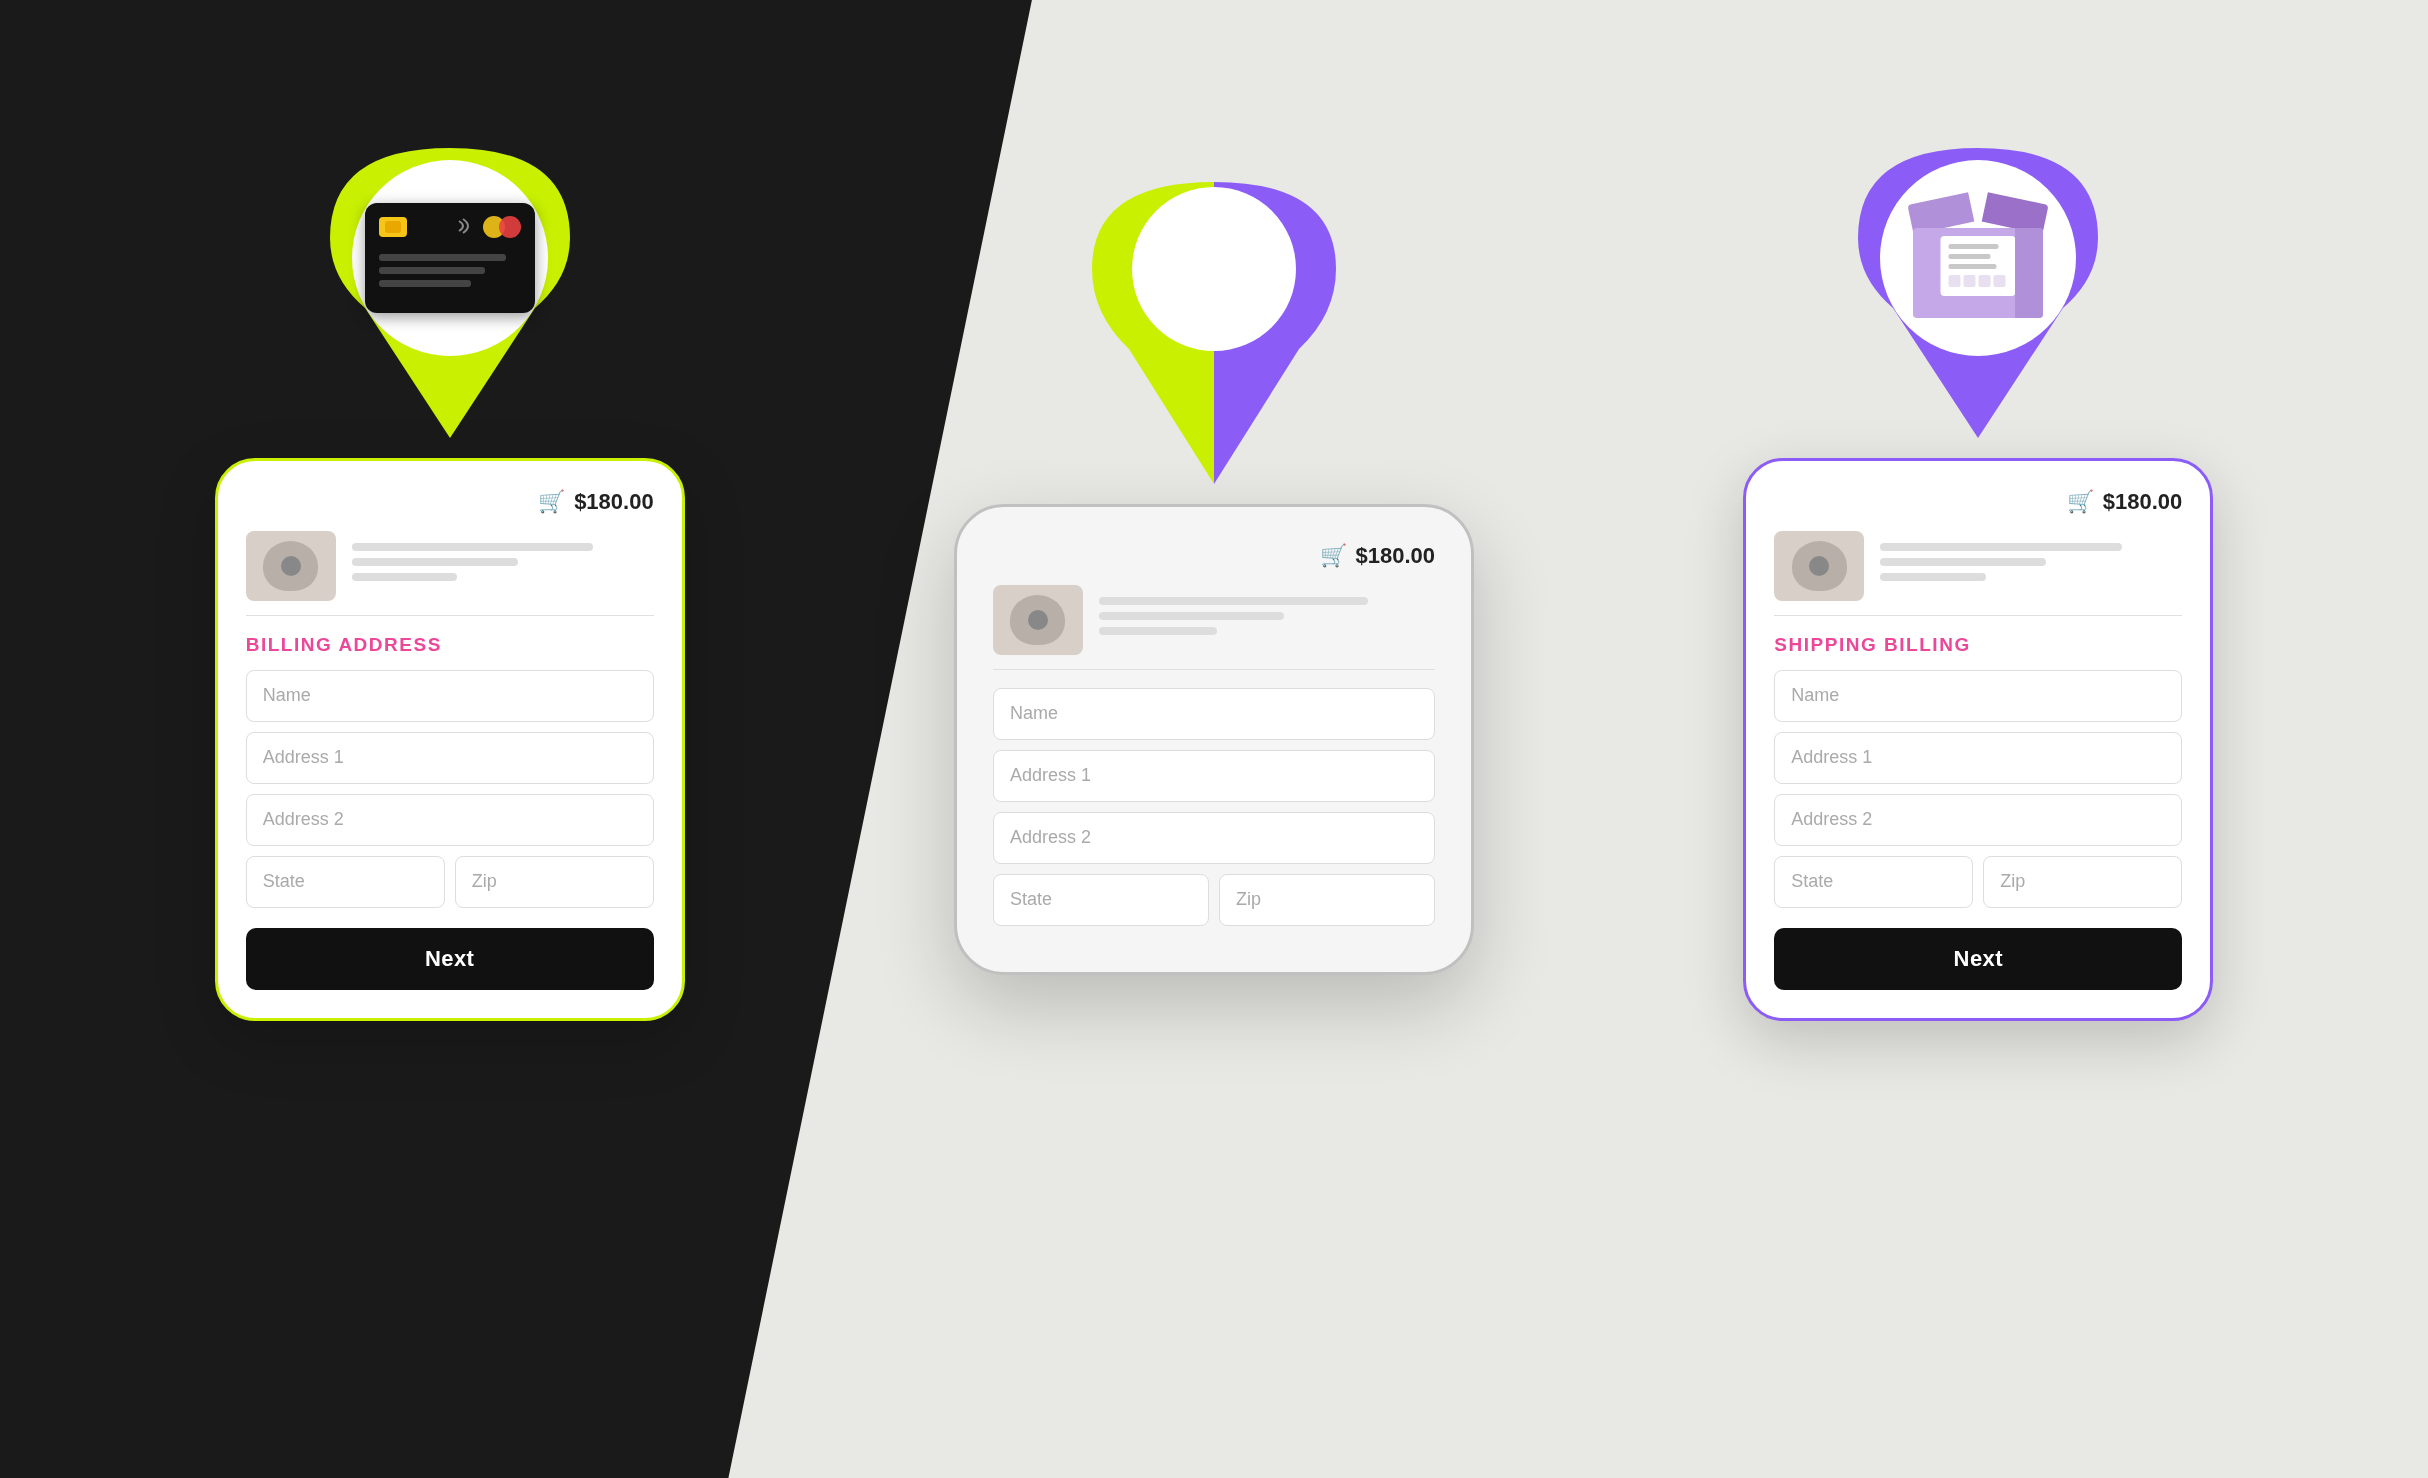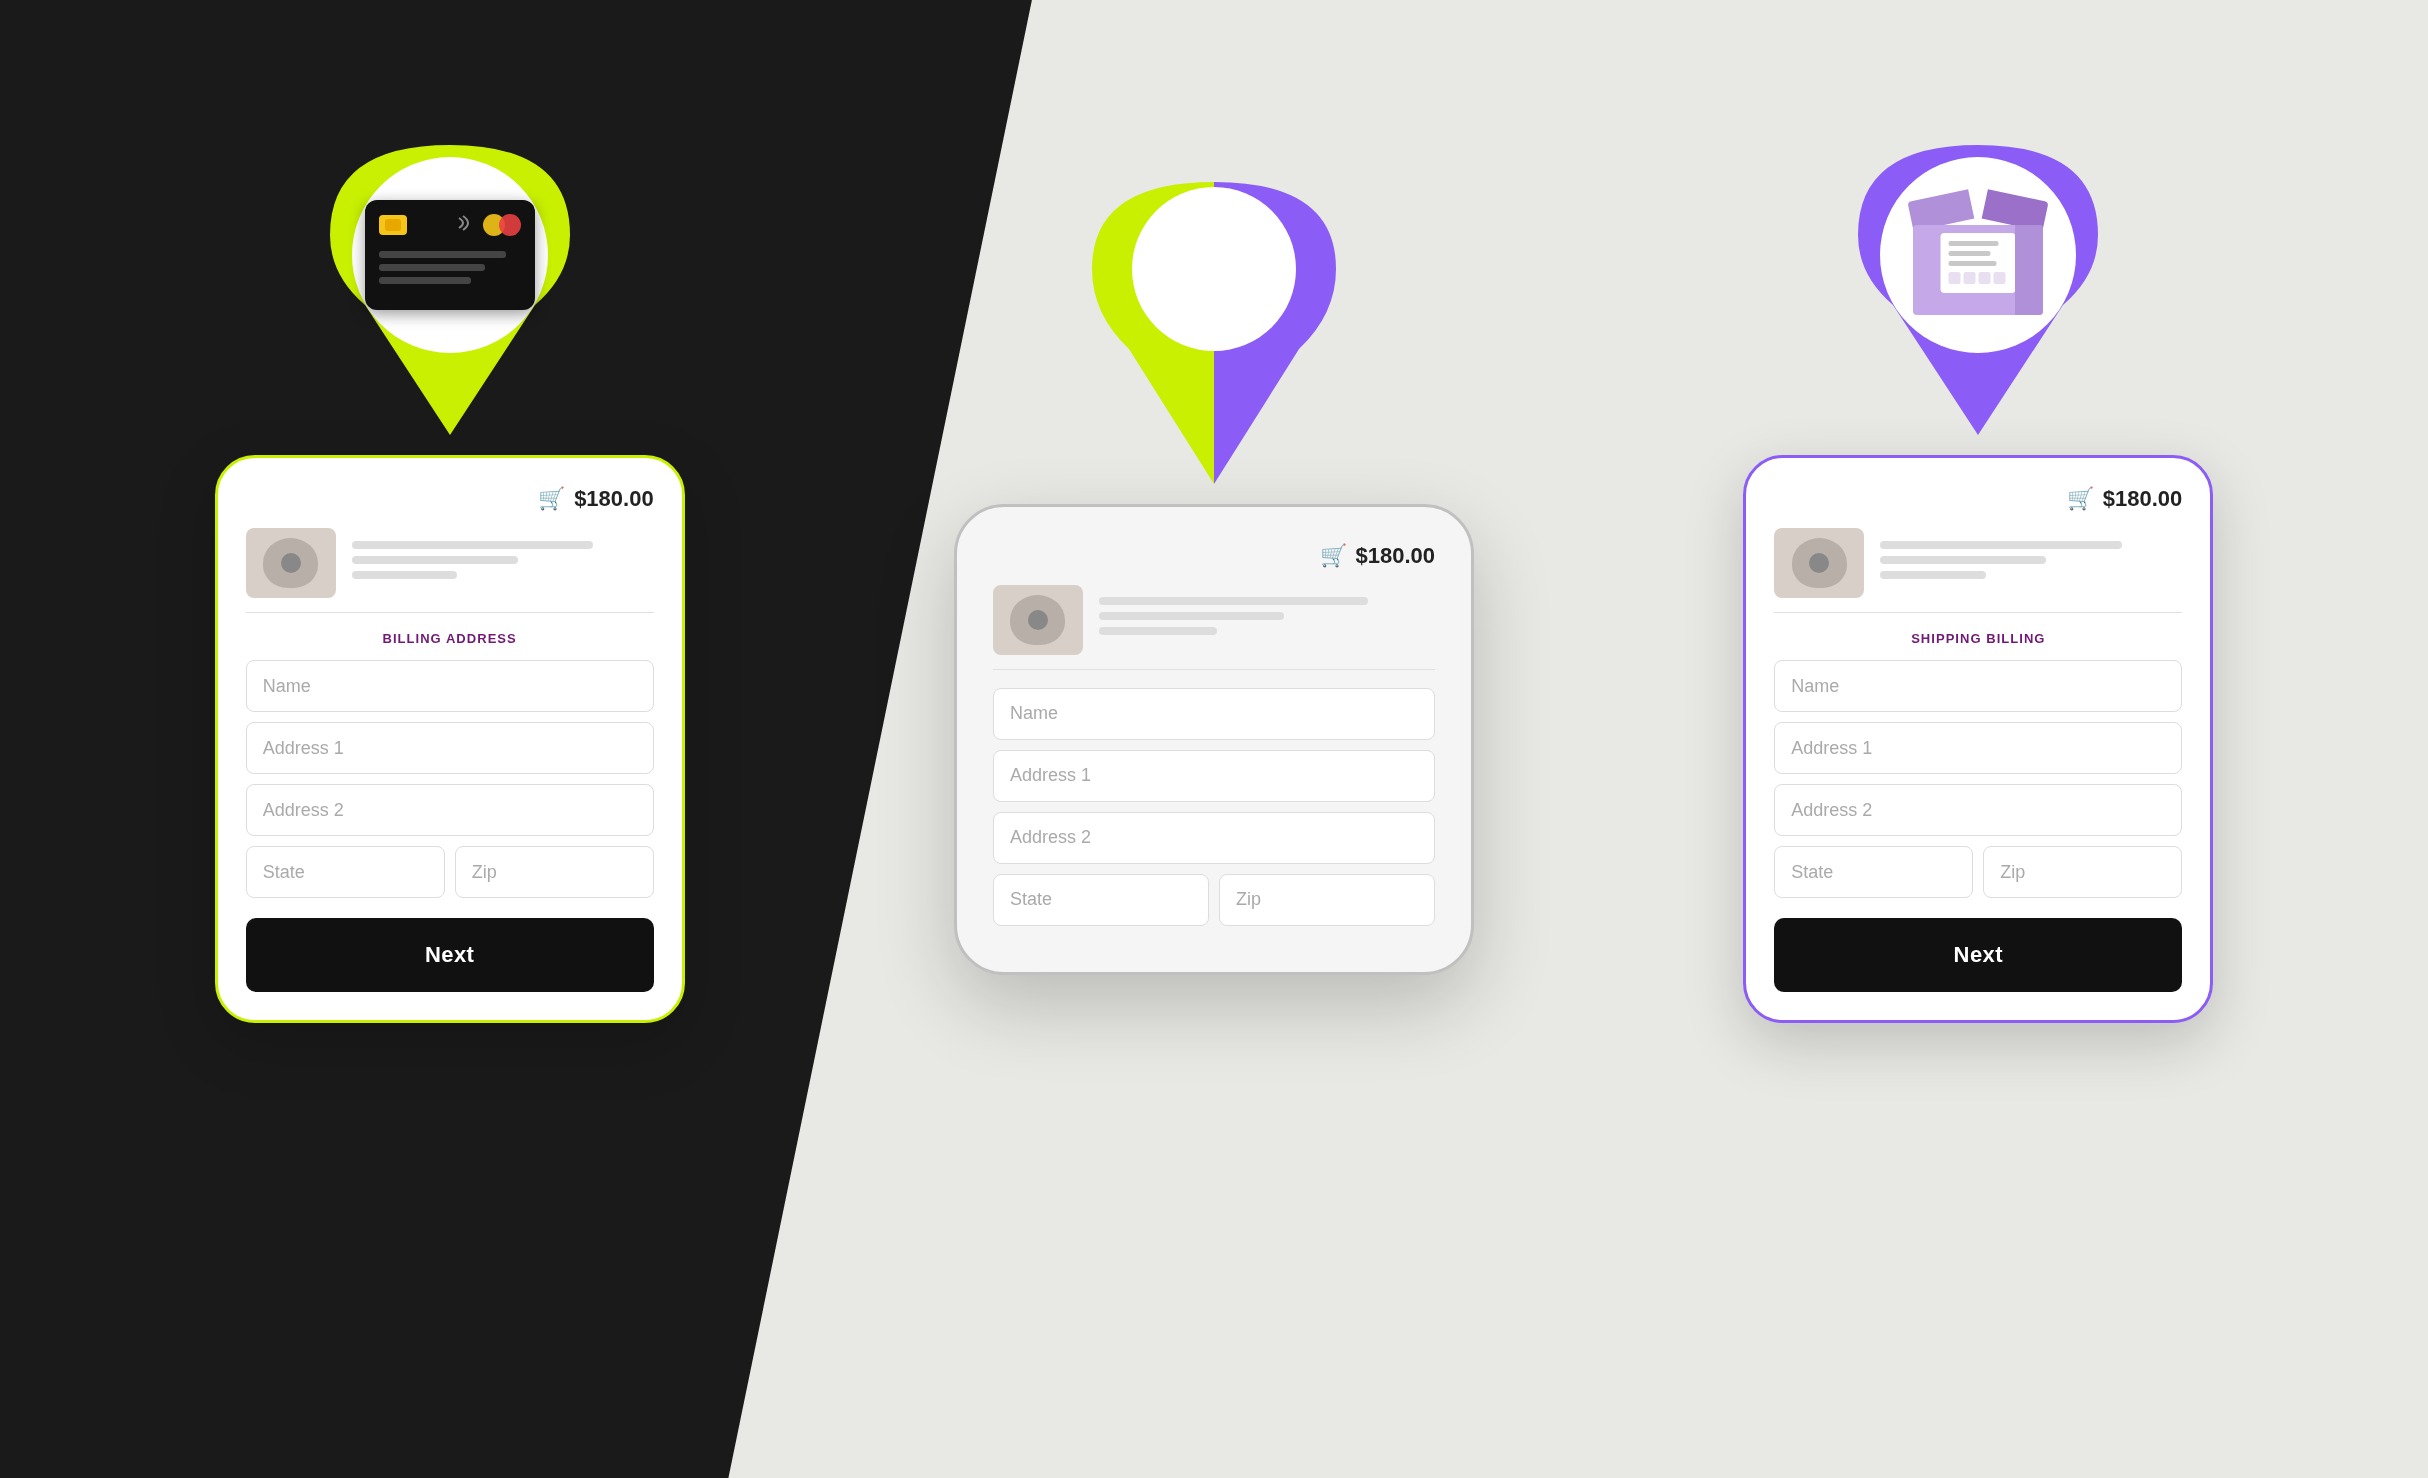--- a/index.html
+++ b/index.html
@@ -208,26 +208,25 @@
       border-radius: 4px;
       margin-bottom: 7px;
     }
 
     .product-info .line:first-child { width: 80%; }
     .product-info .line:nth-child(2) { width: 55%; }
     .product-info .line:last-child { width: 35%; }
 
     
     .section-label {
-      font-size: 13px;
+      font-size: 19px;
       font-weight: 700;
-      color: #701a75;
+      color: #ec4899;
       letter-spacing: 0.08em;
       margin-bottom: 14px;
-      text-align: center;
     }
 
     .form-input {
       width: 100%;
       height: 52px;
       border: 1.5px solid #ddd;
       border-radius: 8px;
       padding: 0 16px;
       font-size: 18px;
       color: #888;
@@ -246,21 +245,21 @@
       margin-bottom: 10px;
     }
 
     .form-row .form-input {
       margin-bottom: 0;
       flex: 1;
     }
 
     .next-btn {
       width: 100%;
-      height: 74px;
+      height: 62px;
       border-radius: 10px;
       background: #111;
       color: #fff;
       font-size: 22px;
       font-weight: 600;
       border: none;
       cursor: pointer;
       margin-top: 10px;
       letter-spacing: 0.02em;
     }

